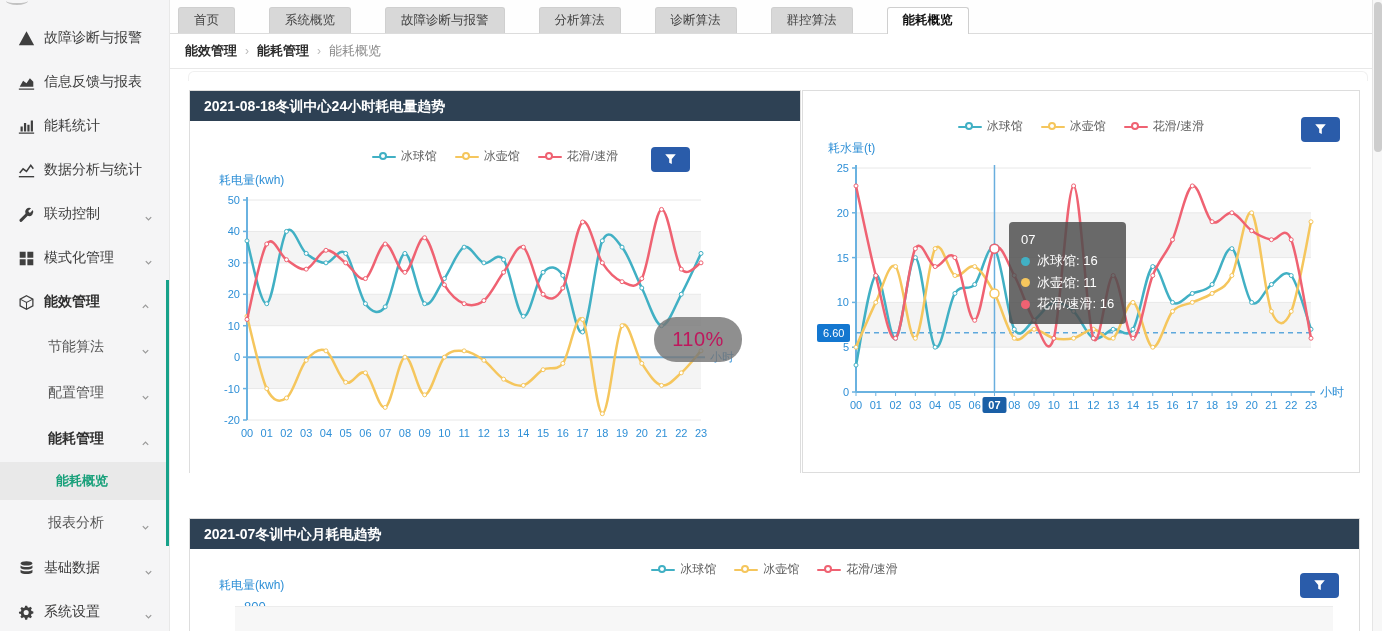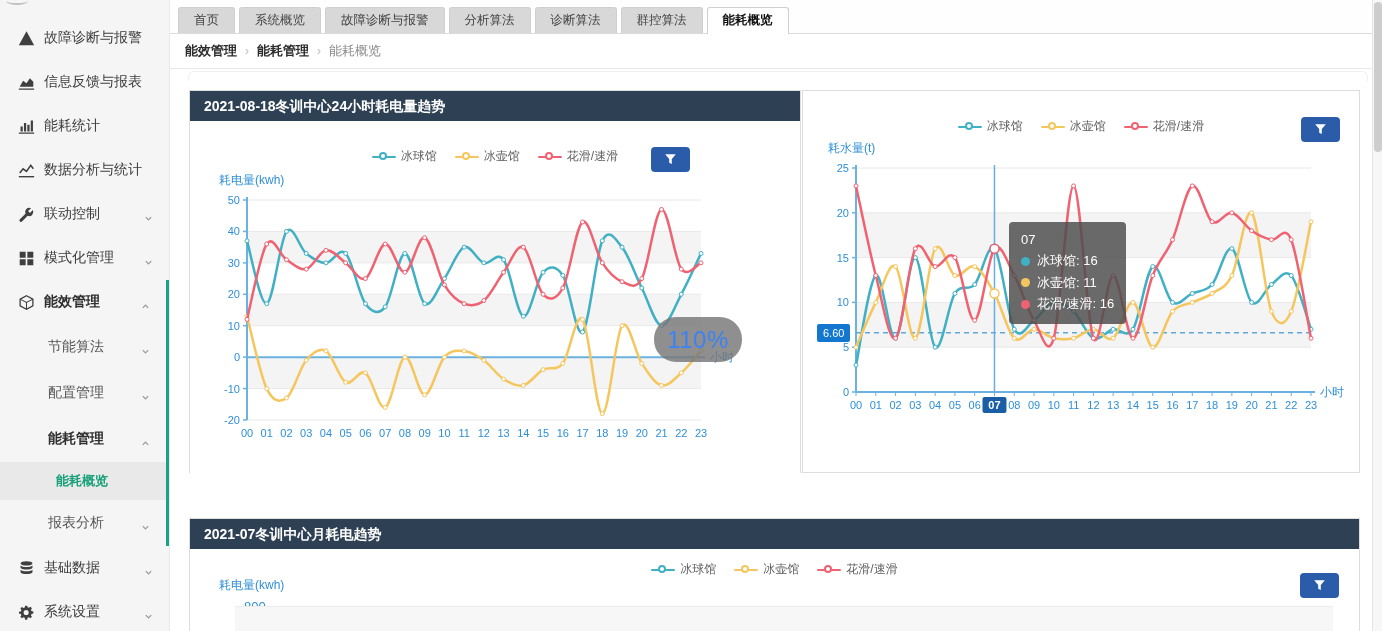--- a/index.html
+++ b/index.html
@@ -53,21 +53,21 @@
   .filter-btn { position:absolute; width:39px; height:25px; background:#2a5caa; border:none;
     border-radius:4px; cursor:pointer; display:flex; align-items:center; justify-content:center; }
   .filter-btn svg { width:13px; height:13px; fill:#fff; }
   .tooltip { position:absolute; background:rgba(78,78,78,.84); color:#fff; border-radius:4px;
     padding:7px 12px 9px 12px; font-size:13px; line-height:1.65; z-index:6; pointer-events:none; white-space:nowrap;}
   .tooltip .tt-row { display:flex; align-items:center; gap:7px; }
   .tt-dot { width:9px; height:9px; border-radius:50%; flex:0 0 9px; }
   .mark-label { position:absolute; background:#1377d0; color:#fff; font-size:11px; line-height:18px;
     padding:0 6px; border-radius:2px; z-index:3; }
   .zoom-badge { position:absolute; left:654px; top:317px; width:88px; height:45px; border-radius:22px;
-    background:rgba(118,118,118,.82); color:#3b82f6; font-size:24px; display:flex; align-items:center;
+    background:rgba(118,118,118,.82); color:#be185d; font-size:20px; display:flex; align-items:center;
     justify-content:center; z-index:9; letter-spacing:.5px; }
   .gridline3 { position:absolute; height:1px; background:#ececec; }
   .band3 { position:absolute; background:#f7f7f7; }
   .tick3 { position:absolute; font-size:13px; color:#2e8fd6;padding-left:40px; }
   
   .scrollbar { position:absolute; right:0; top:0; width:10px; height:631px; background:#f7f7f7;
     border-left:1px solid #e5e5e5; z-index:10; }
   .scroll-thumb { position:absolute; left:1px; top:2px; width:8px; height:150px; background:#cdcdcd; border-radius:4px; }
   svg text { font-family:"Liberation Sans","DejaVu Sans",sans-serif; }
 </style>
@@ -196,21 +196,21 @@
         </span>
         <span>系统设置</span>
         <span class="chev"><svg viewBox="0 0 10 10" fill="none" stroke-width="1.4">
             <path d="M2 3.5 5 6.5 8 3.5"></path>
           </svg></span>
       </div>
     </div>
 </aside>
 
 <div class="topbar">
-    <div id="tabs" style="display:flex;align-items:flex-end;">
+    <div id="tabs" style="display:flex;align-items:flex-end;gap:30px;">
       <div class="tab">首页</div>
       <div class="tab">系统概览</div>
       <div class="tab">故障诊断与报警</div>
       <div class="tab">分析算法</div>
       <div class="tab">诊断算法</div>
       <div class="tab">群控算法</div>
       <div class="tab active">能耗概览</div>
     </div>
   </div>
 

